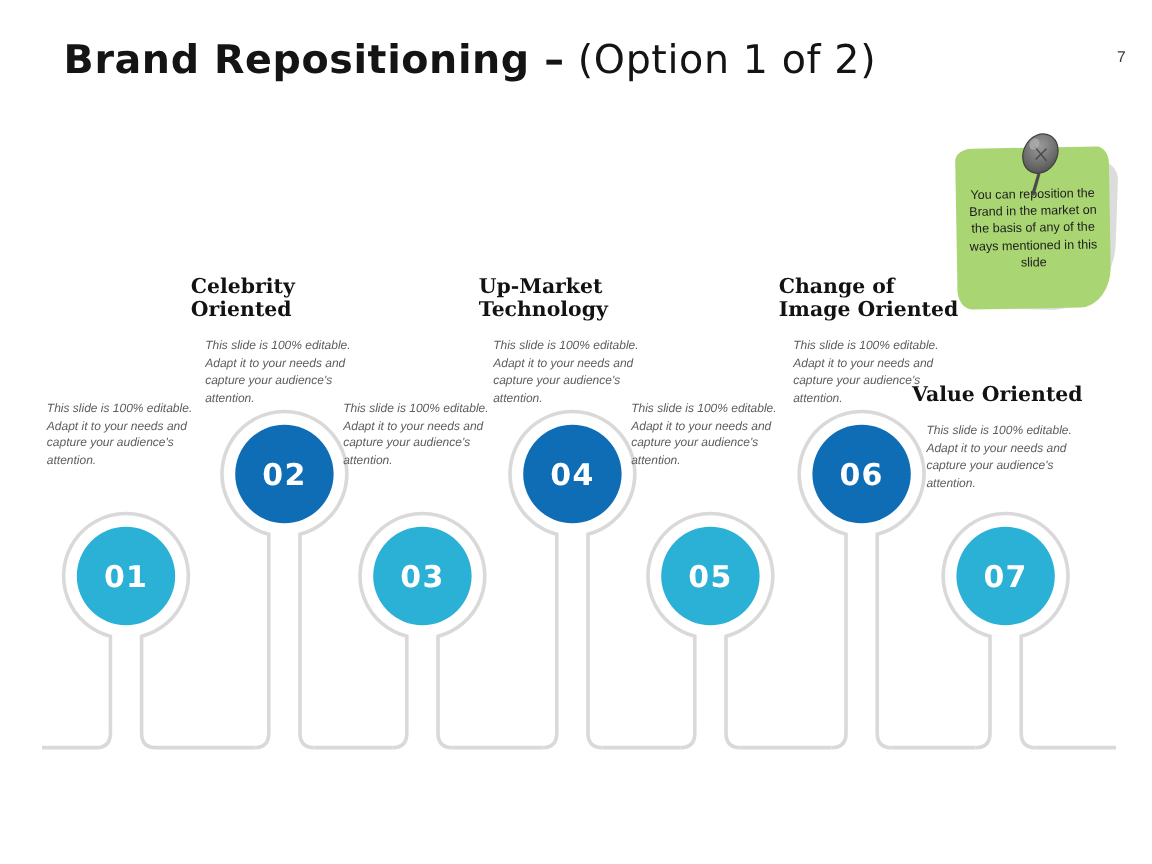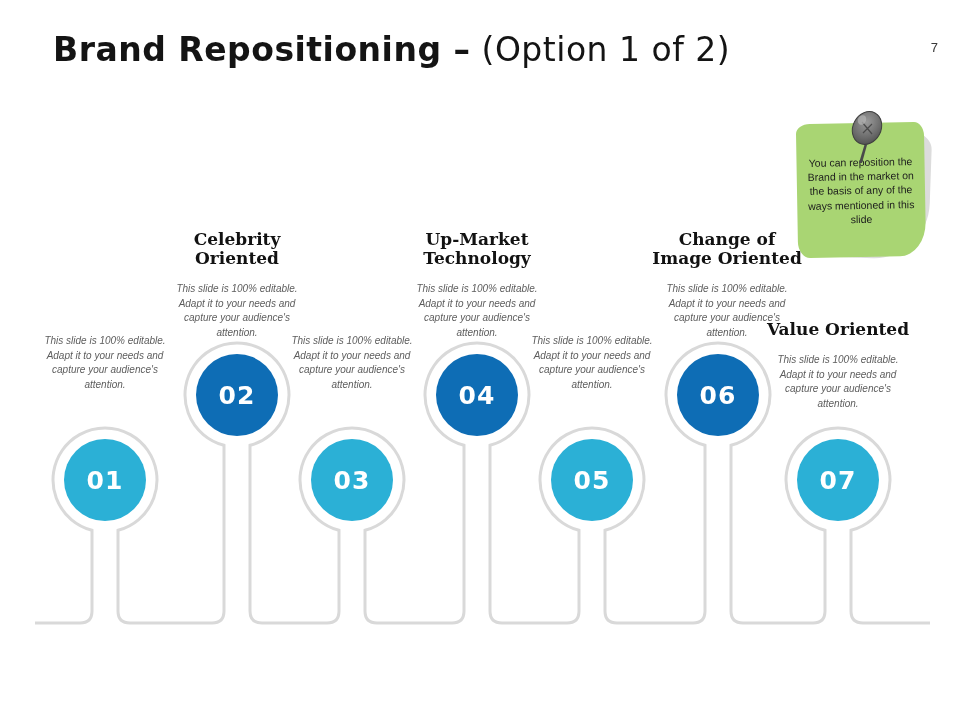--- a/index.html
+++ b/index.html
@@ -12,21 +12,21 @@
     font-family:"DejaVu Sans",sans-serif;font-size:33px;color:#141414;
     white-space:nowrap;letter-spacing:.5px;
   }
   .slide-title .t-bold{font-weight:700;}
   .slide-title .t-light{font-weight:400;}
   .page-num{
     position:absolute;right:22px;top:40px;font-size:13px;color:#3a3a3a;
   }
   
   .label{
-    position:absolute;width:156px;text-align:center;transform:translateX(-50%);
+    position:absolute;width:156px;text-align:left;transform:translateX(-50%);
   }
   .label.row-top{top:230px;}
   .label.row-bottom{top:320px;}
   .label-title{
     font-family:"DejaVu Serif",serif;font-weight:700;font-size:17px;
     line-height:1.12;color:#121212;
   }
   .label-desc{
     font-family:"Liberation Sans",sans-serif;font-style:italic;font-size:10px;
     line-height:1.45;color:#5d5d5d;margin-top:14px;padding:0 12px;

